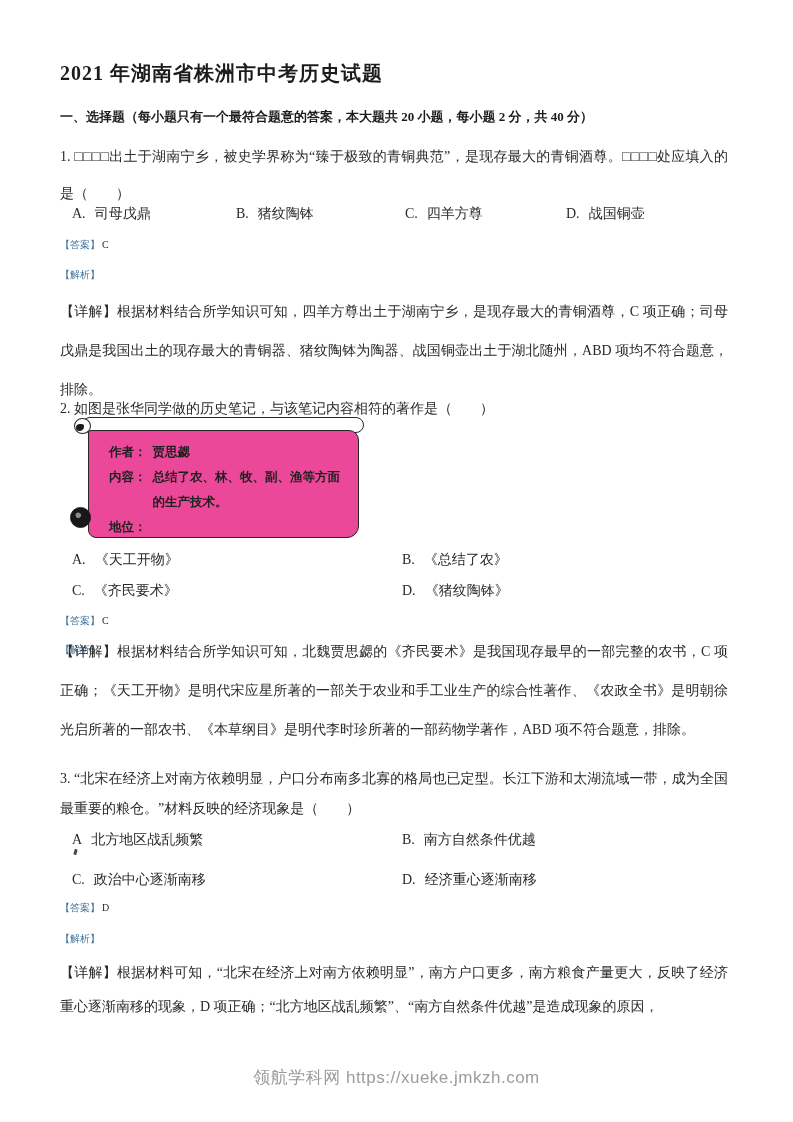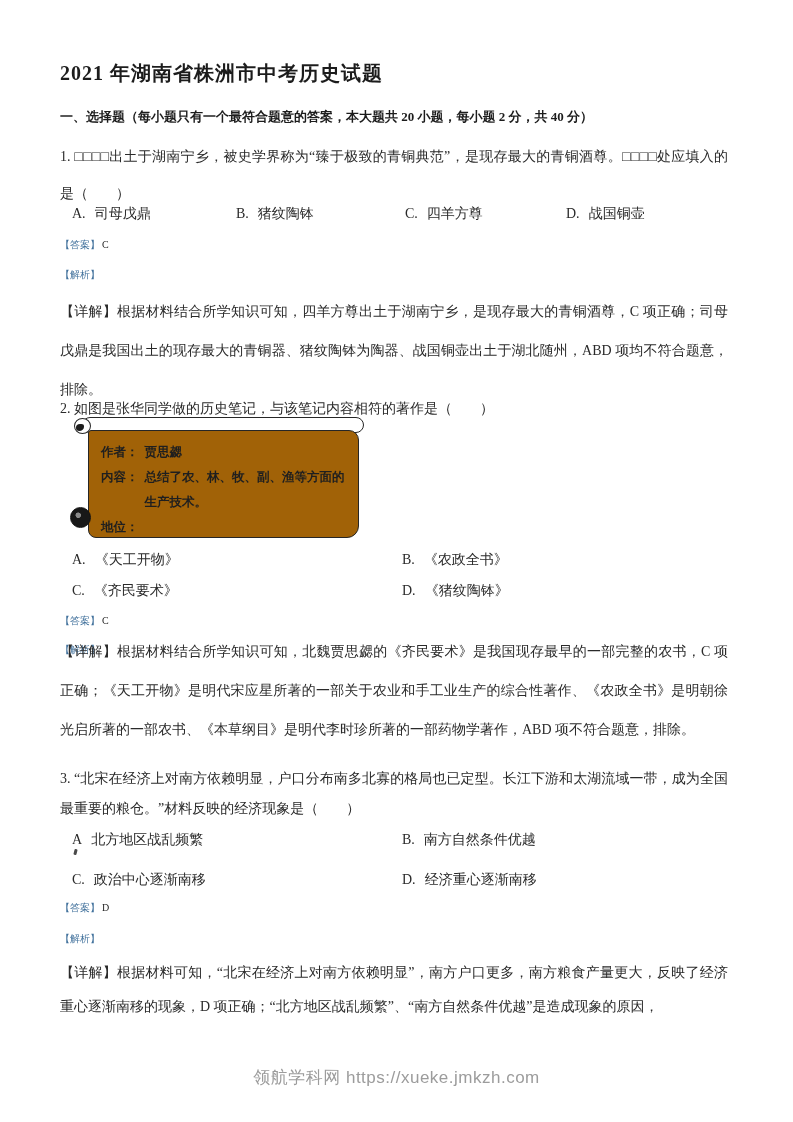--- a/index.html
+++ b/index.html
@@ -26,21 +26,21 @@
   .opt .olabel{margin-right:9px;}
   .ansrow{position:absolute;left:60px;font-size:10px;line-height:22px;}
   .tag{color:#41719c;}
   .ansletter{color:#262626;margin-left:2px;}
   .detail-tag{color:#2a2a2a;}
   
   .figure{position:absolute;left:72px;top:417px;width:292px;height:124px;}
   .scroll-top{position:absolute;left:10px;right:0;top:0;height:16px;border:1.6px solid #262626;border-radius:9px;background:#fff;box-sizing:border-box;}
   .scroll-curl{position:absolute;left:2px;top:1px;width:17px;height:16px;border:1.6px solid #262626;border-radius:50%;background:#fff;box-sizing:border-box;z-index:2;}
   .scroll-curl::after{content:"";position:absolute;left:1px;top:5px;width:8px;height:7px;background:#1c1c1c;border-radius:60% 40% 70% 50%;}
-  .scroll-body{position:absolute;left:16px;right:5px;top:13px;bottom:3px;border:1.6px solid #262626;border-radius:3px 10px 12px 8px;background:#a16207;box-sizing:border-box;padding:9px 6px 4px 12px;z-index:1;}
+  .scroll-body{position:absolute;left:16px;right:5px;top:13px;bottom:3px;border:1.6px solid #262626;border-radius:3px 10px 12px 8px;background:#ec4899;box-sizing:border-box;padding:9px 6px 4px 20px;z-index:1;}
   .scroll-roll-bl{position:absolute;left:-2px;bottom:13px;width:21px;height:21px;border-radius:50%;background:radial-gradient(circle at 38% 38%, #8a8a8a 0 2.5px, #181818 3px);z-index:3;border:1px solid #111;box-sizing:border-box;}
   .srow{display:flex;font-size:12.5px;line-height:25px;color:#1f1f1f;}
   .srow .slabel{font-weight:bold;white-space:nowrap;margin-right:6px;}
   .srow .sval{font-weight:700;max-width:204px;}
   .stray{position:absolute;left:74px;top:849px;width:3px;height:6px;background:#4a4a4a;border-radius:1px;transform:rotate(14deg);}
   .footer{position:absolute;left:0;top:1066px;width:100%;text-align:center;font-size:17px;color:#9c9c9c;letter-spacing:0.5px;font-family:"Liberation Sans","DejaVu Sans",sans-serif;}
 </style>
 </head>
 <body>
 
@@ -100,21 +100,21 @@
   </div>
 </div>
 
 <div class="optrow two" style="top:549px;">
   <span class="opt">
       <span class="olabel">A.</span>
       <span>《天工开物》</span>
     </span>
   <span class="opt">
       <span class="olabel">B.</span>
-      <span>《农政全书》</span>
+      <span>《总结了农》</span>
     </span>
 </div>
 <div class="optrow two" style="top:580px;">
   <span class="opt">
       <span class="olabel">C.</span>
       <span>《齐民要术》</span>
     </span>
   <span class="opt">
       <span class="olabel">D.</span>
       <span>《猪纹陶钵》</span>

